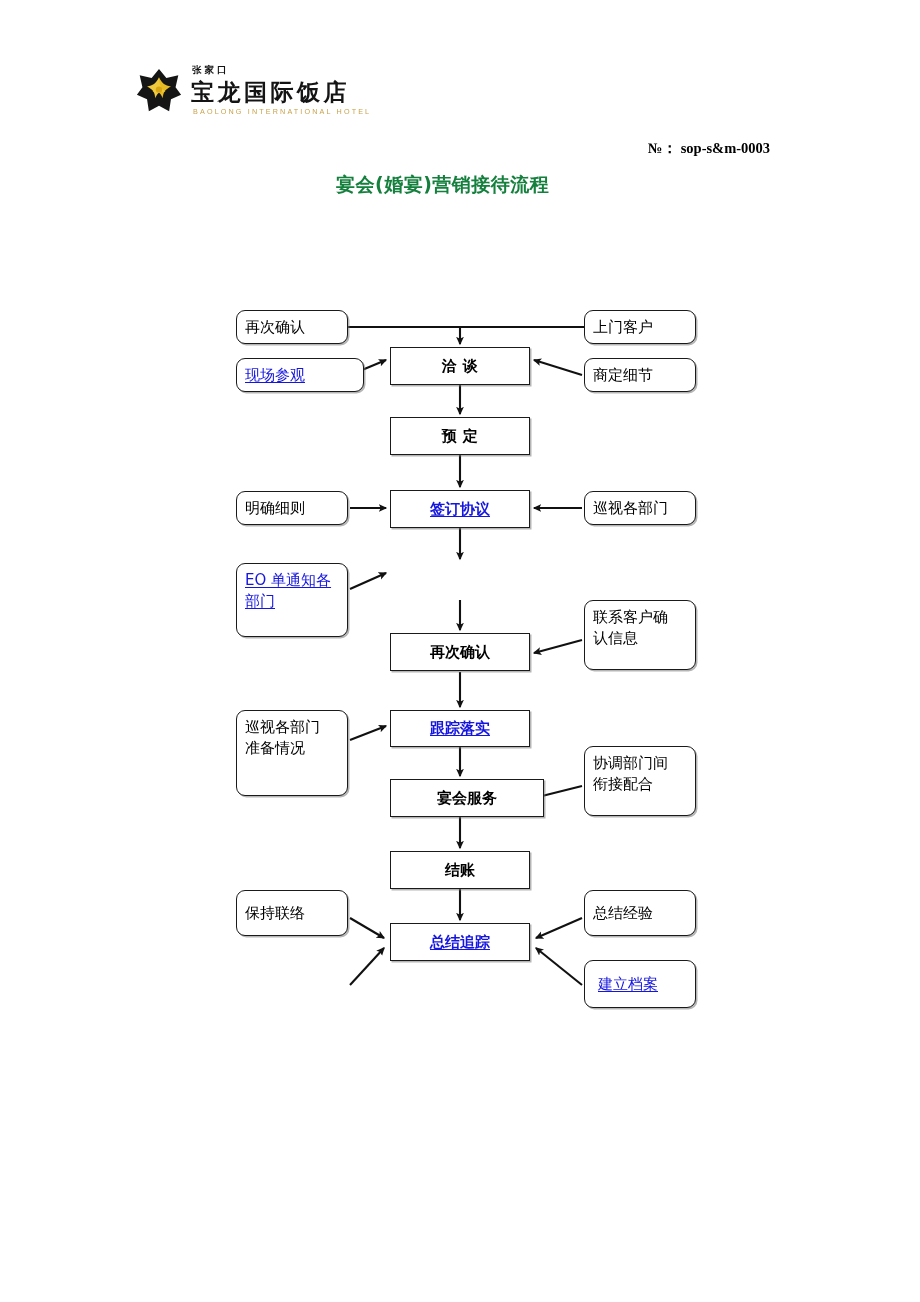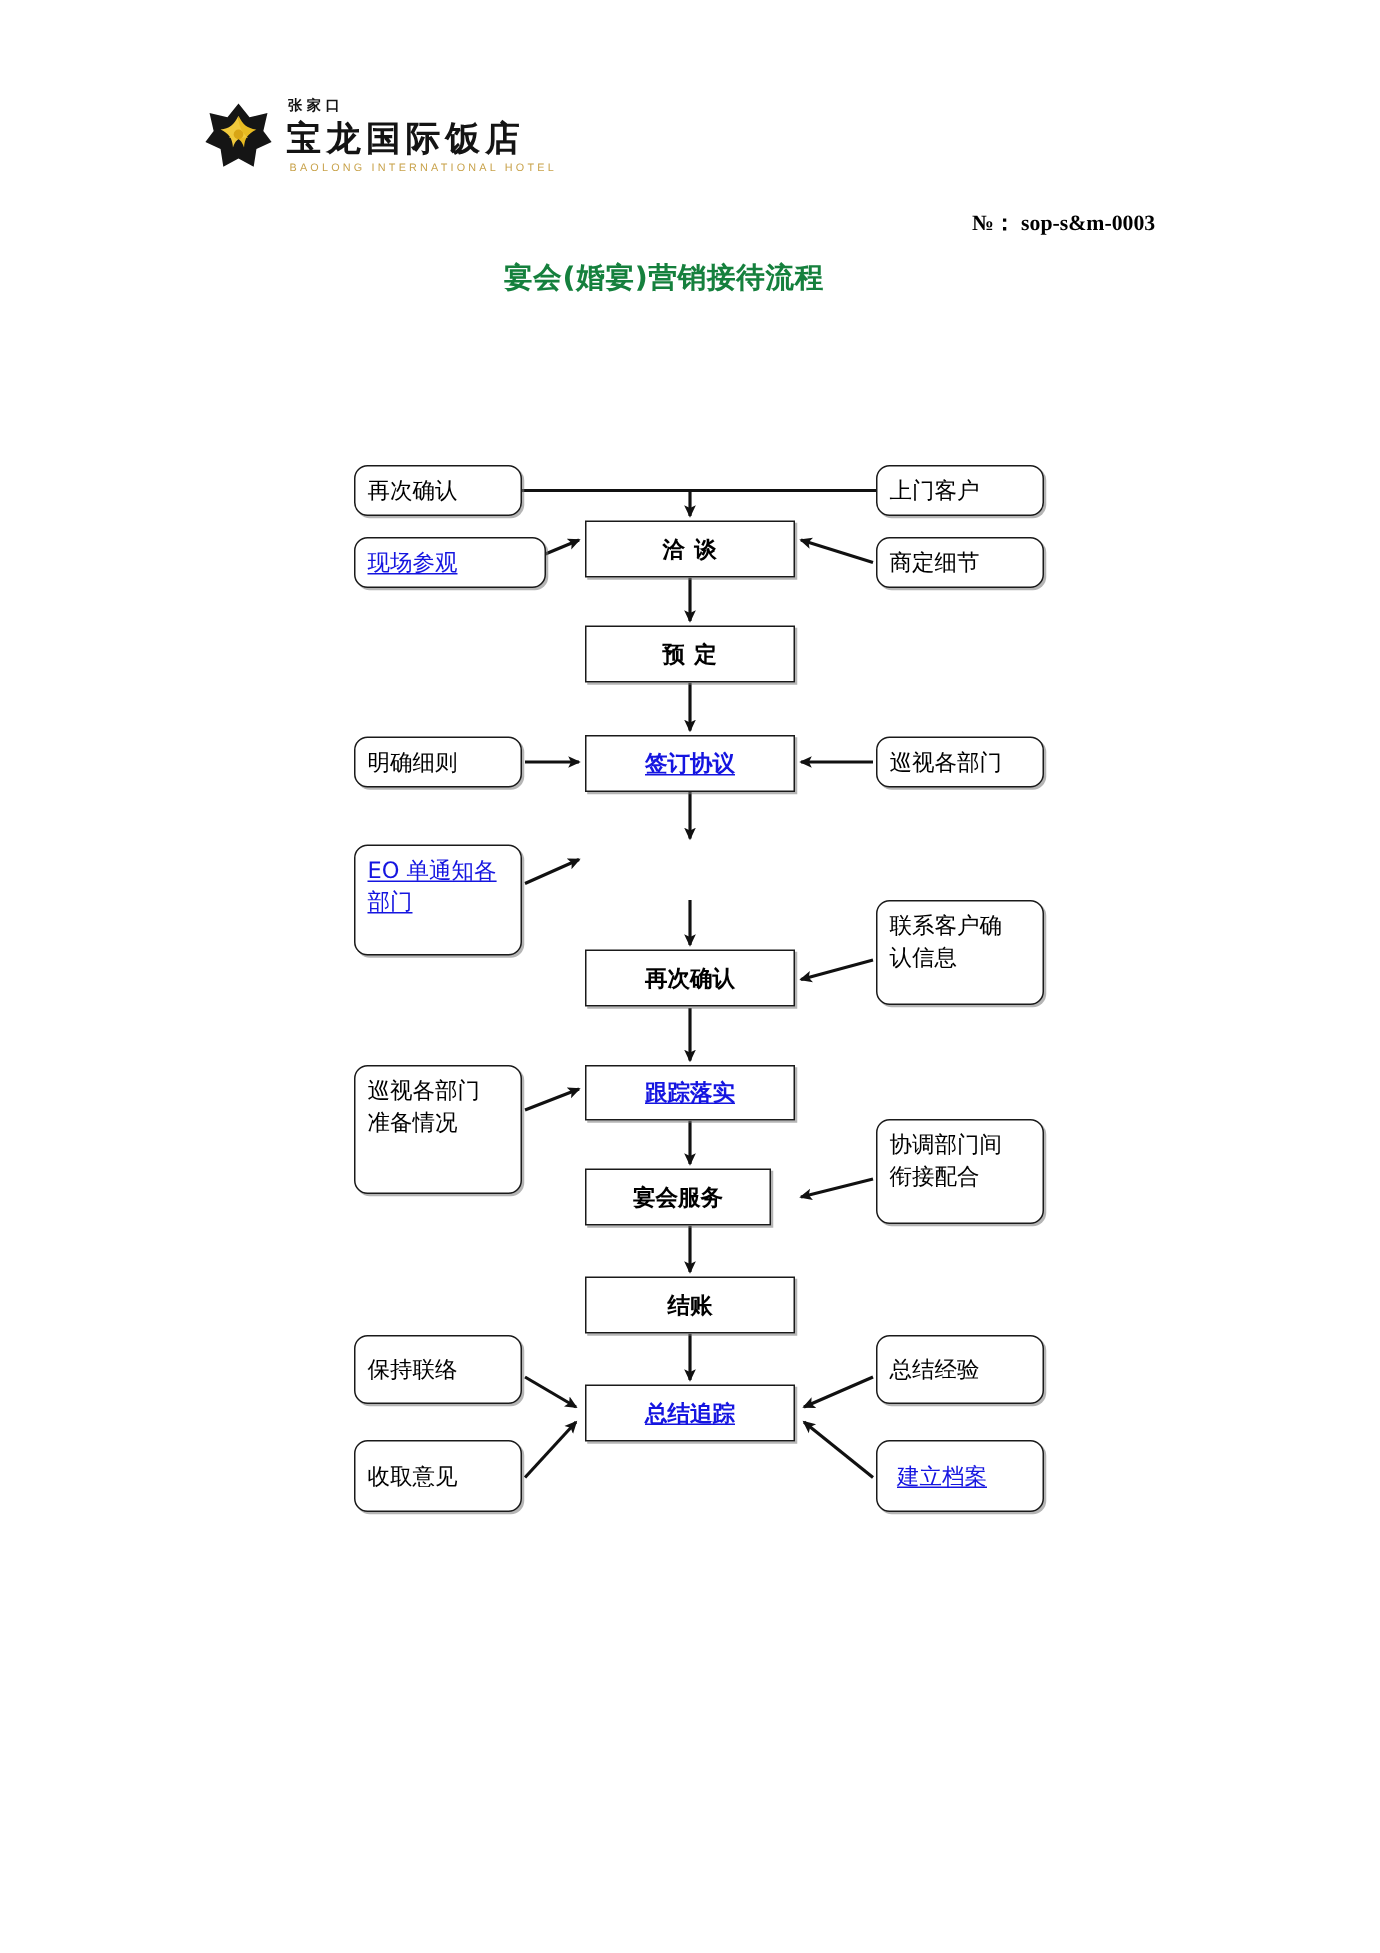--- a/index.html
+++ b/index.html
@@ -275,39 +275,36 @@
 准备情况</span>
     </div>
     <div class="node main" style="left:390px; top:710px; width:140px; height:37px;">
       <span class="txt link">跟踪落实</span>
     </div>
 
     <div class="node side multiline" style="left:584px; top:746px; width:112px; height:70px;">
       <span class="txt">协调部门间
 衔接配合</span>
     </div>
-    <div class="node main" style="left:390px; top:779px; width:124px; height:38px;">
+    <div class="node main" style="left:390px; top:779px; width:154px; height:38px;">
       <span class="txt">宴会服务</span>
     </div>
 
     <div class="node main" style="left:390px; top:851px; width:140px; height:38px;">
       <span class="txt">结账</span>
     </div>
 
     <div class="node side" style="left:236px; top:890px; width:112px; height:46px;">
       <span class="txt">保持联络</span>
     </div>
     <div class="node side" style="left:584px; top:890px; width:112px; height:46px;">
       <span class="txt">总结经验</span>
     </div>
     <div class="node main" style="left:390px; top:923px; width:140px; height:38px;">
       <span class="txt link">总结追踪</span>
     </div>
 
-    <div class="node side" style="left:236px; top:960px; width:112px; height:48px;">
-      <span class="txt">收取意见</span>
-    </div>
     <div class="node side" style="left:584px; top:960px; width:112px; height:48px;padding-left:13px;">
       <span class="txt link">建立档案</span>
     </div>
 
   </div>
 </div>
 
 </body></html>

